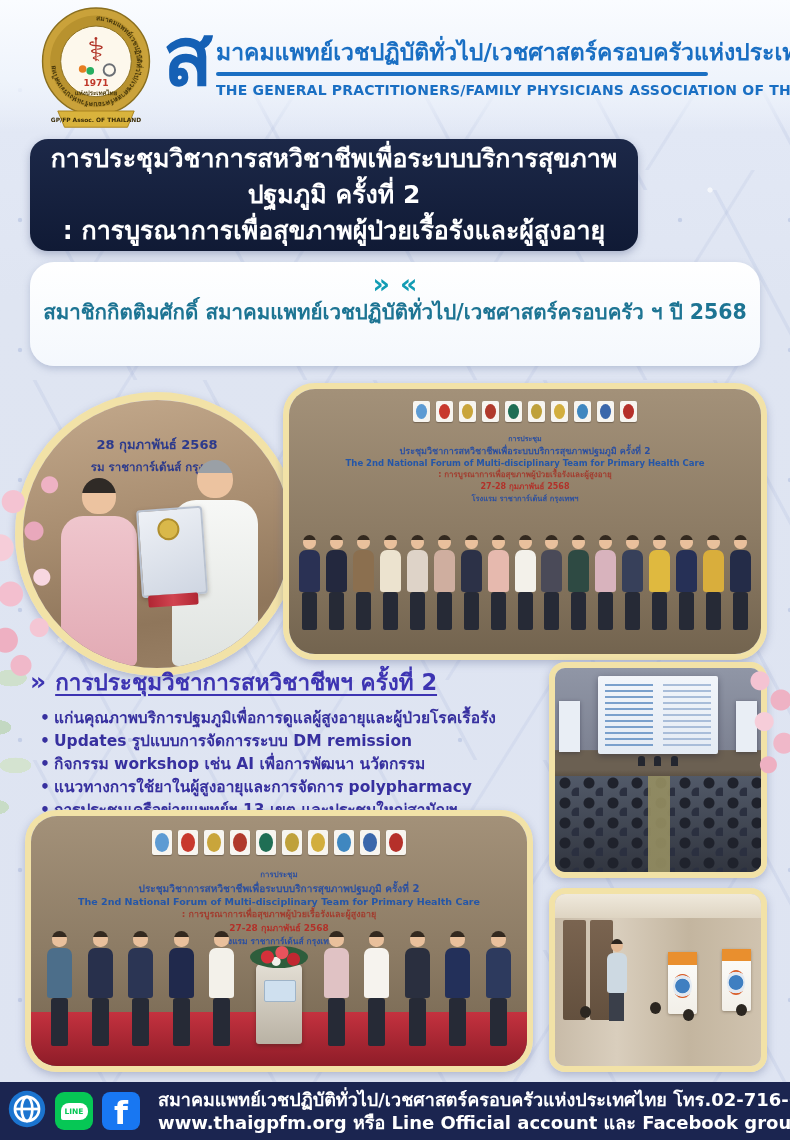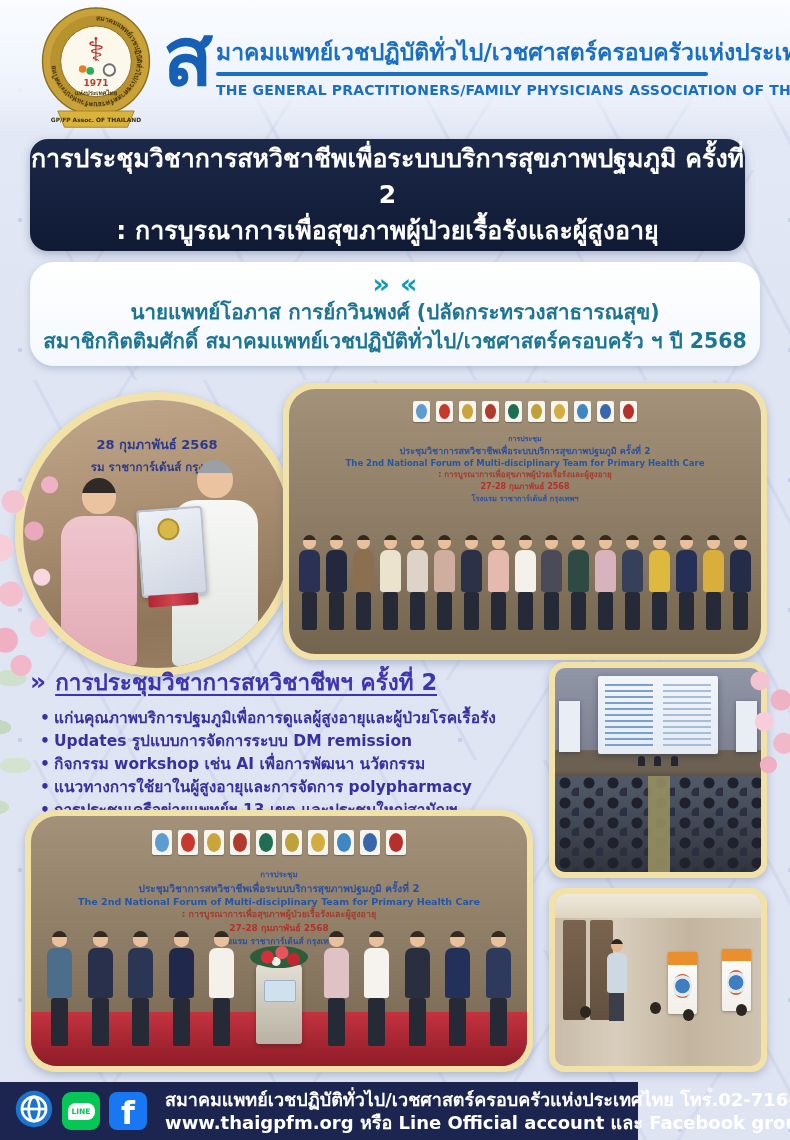--- a/index.html
+++ b/index.html
@@ -15,21 +15,21 @@
     background-size:130px 150px,110px 130px,170px 190px,200px 170px,100% 100%;}
   .abs{position:absolute;}
   
   .header{left:0;top:0;width:790px;height:132px;background:linear-gradient(180deg,#fafcff 0,#eff4fc 60%,rgba(239,244,252,0));}
   .logo-wrap{left:32px;top:6px;width:128px;height:126px;}
   .org-initial{left:163px;top:16px;font-size:82px;line-height:82px;font-weight:bold;color:#1560b5;}
   .org-th{left:216px;top:34px;width:560px;font-size:23px;font-weight:bold;color:#1a6fc3;white-space:nowrap;}
   .hdr-line{left:216px;top:72px;width:492px;height:4px;background:#1a6fc3;border-radius:2px;}
   .org-en{left:216px;top:82px;width:560px;font-size:14px;font-weight:600;color:#1a6fc3;letter-spacing:.2px;white-space:nowrap;}
   
-  .banner{left:30px;top:139px;width:715px;height:112px;border-radius:18px;
+  .banner{left:30px;top:139px;width:608px;height:112px;border-radius:18px;
     background:linear-gradient(180deg,#1c2848,#101a35);box-shadow:0 3px 8px rgba(60,75,120,.35);
     display:flex;flex-direction:column;justify-content:center;text-align:center;color:#fff;}
   .banner div{font-size:25px;font-weight:bold;line-height:36px;}
   
   .congrats{left:30px;top:262px;width:730px;height:104px;border-radius:24px;
     background:linear-gradient(180deg,#ffffff,#f4f8fd);box-shadow:0 3px 7px rgba(110,125,165,.35);
     display:flex;flex-direction:column;align-items:center;padding-top:9px;box-sizing:border-box;}
   .congrats-title-row{display:flex;align-items:center;gap:10px;}
   .congrats-title-row .chev{font-size:27px;font-weight:bold;color:#129cb4;line-height:26px;}
   .congrats-title{font-size:24px;font-weight:bold;color:#129cb4;text-decoration:underline;text-underline-offset:4px;}
@@ -157,21 +157,21 @@
     radial-gradient(ellipse 22px 12px at 18% 46%,#c3d8c2 0 60%,transparent 61%),
     radial-gradient(ellipse 26px 13px at 34% 66%,#d4e3d0 0 60%,transparent 61%),
     radial-gradient(ellipse 22px 12px at 16% 88%,#c8dcc6 0 60%,transparent 61%);}
   .blossoms-right{left:732px;top:664px;width:70px;height:120px;z-index:6;background:
     radial-gradient(circle at 40% 14%,#f4c3d2 0 9px,transparent 10px),
     radial-gradient(circle at 70% 30%,#eeb2c4 0 10px,transparent 11px),
     radial-gradient(circle at 46% 48%,#f6cdd9 0 9px,transparent 10px),
     radial-gradient(circle at 74% 66%,#f0b8c9 0 10px,transparent 11px),
     radial-gradient(circle at 52% 84%,#eeb0c2 0 8px,transparent 9px);}
   
-  .footer{left:0;bottom:0;width:638px;height:58px;background:#1b2550;display:flex;align-items:center;gap:9px;padding-left:15px;box-sizing:border-box;}
+  .footer{left:0;bottom:0;width:790px;height:58px;background:#1b2550;display:flex;align-items:center;gap:9px;padding-left:8px;box-sizing:border-box;}
   .ic{flex:0 0 auto;}
   .ic-line{width:38px;height:38px;border-radius:9px;background:#06c755;display:flex;align-items:center;justify-content:center;}
   .ic-line .bubble{width:27px;height:17px;background:#fff;border-radius:8px 8px 8px 2px;display:flex;align-items:center;justify-content:center;font-size:7.5px;font-weight:bold;color:#06c755;}
   .ic-fb{width:38px;height:38px;border-radius:8px;background:#1877f2;color:#fff;display:flex;align-items:flex-end;justify-content:center;font-size:32px;font-weight:bold;overflow:hidden;line-height:34px;}
   .ftxt{margin-left:9px;color:#ffffff;font-weight:bold;font-size:18px;line-height:23px;white-space:nowrap;}
 </style>
 </head>
 <body>
 
 <div class="poster">
@@ -203,21 +203,20 @@
   <div class="abs banner">
     <div>การประชุมวิชาการสหวิชาชีพเพื่อระบบบริการสุขภาพปฐมภูมิ ครั้งที่ 2</div>
     <div>: การบูรณาการเพื่อสุขภาพผู้ป่วยเรื้อรังและผู้สูงอายุ</div>
   </div>
 
   <div class="abs congrats">
     <div class="congrats-title-row">
       <span class="chev">»</span>
       <span class="chev">«</span>
     </div>
-    <div class="congrats-line">นายแพทย์โอภาส การย์กวินพงศ์ (ปลัดกระทรวงสาธารณสุข)</div>
     <div class="congrats-line">สมาชิกกิตติมศักดิ์  สมาคมแพทย์เวชปฏิบัติทั่วไป/เวชศาสตร์ครอบครัว ฯ ปี 2568</div>
   </div>
 
   <div class="abs photo award">
     <div class="award-scene">
       <div class="award-txt">
         <div class="award-date">28 กุมภาพันธ์ 2568</div>
         <div class="award-venue">รม ราชาการ์เด้นส์ กรุงเทพ</div>
       </div>
       <div class="figure" style="left:34px;width:84px;height:190px;">

